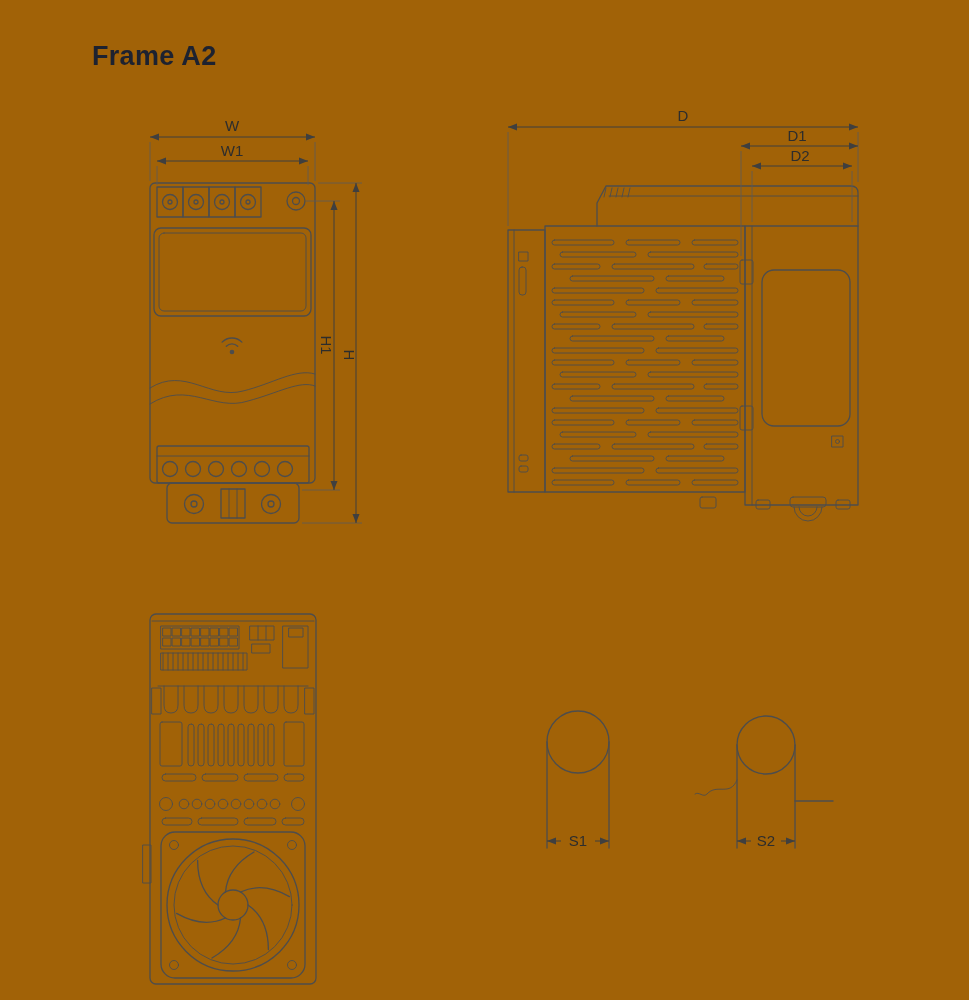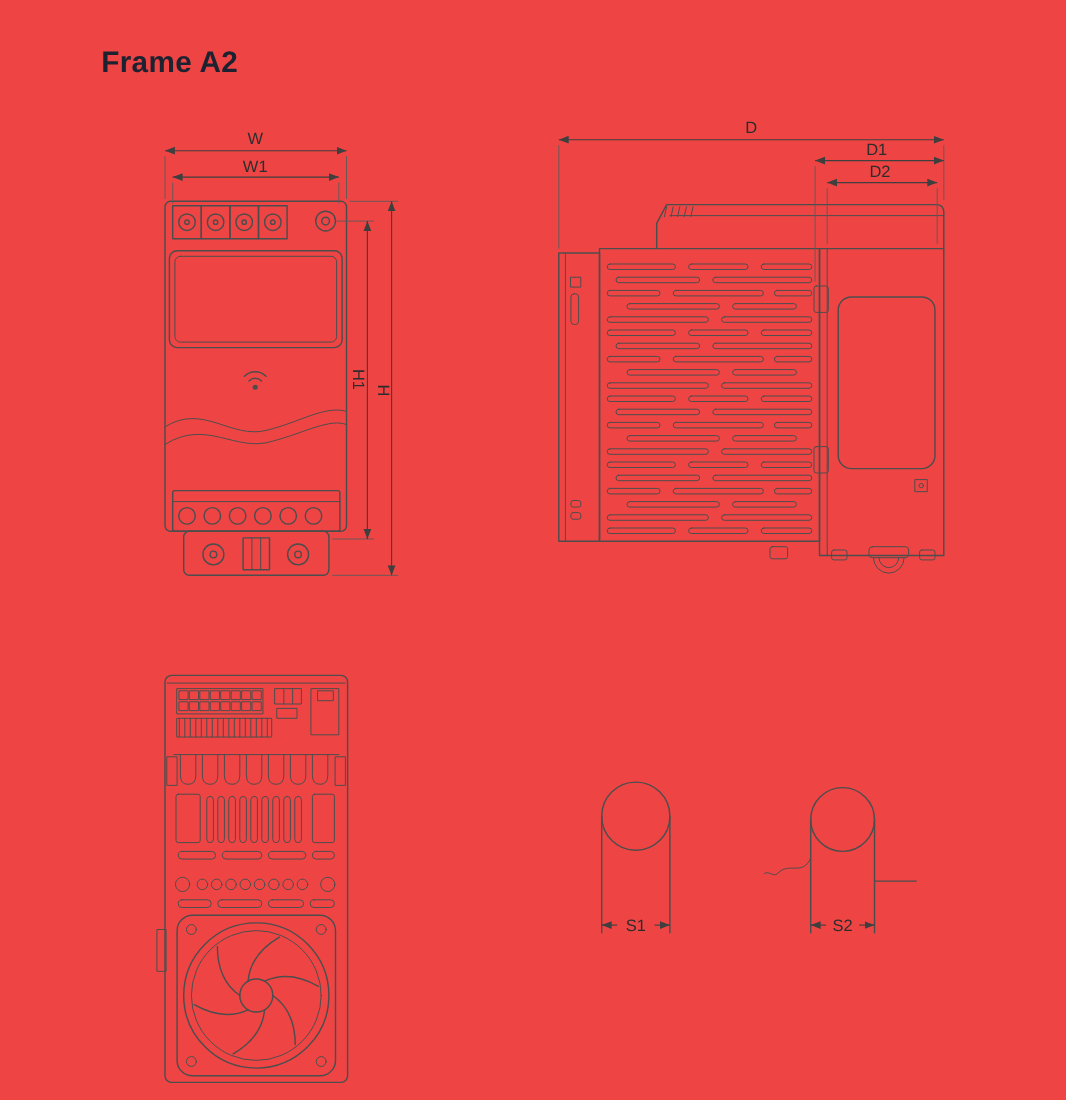--- a/index.html
+++ b/index.html
@@ -1,16 +1,16 @@
 <!DOCTYPE html>
 <html><head>
 <meta charset="utf-8">
 <style>
   html,body{margin:0;padding:0;background:#ffffff;}
-  .canvas{position:relative;width:969px;height:1000px;background:#ef4444;overflow:hidden;
+  .canvas{position:relative;width:969px;height:1000px;background:#a16207;overflow:hidden;
           font-family:"Liberation Sans",sans-serif;}
   .title{position:absolute;left:92px;top:41px;font-size:27px;font-weight:bold;color:#1d2230;letter-spacing:.3px;}
   .drawing{position:absolute;left:0;top:0;}
   .draw{stroke:#4d4d4d;fill:none;stroke-width:1.3;stroke-linecap:round;stroke-linejoin:round;}
   .thin{stroke-width:0.9;}
   .dim{stroke:#3f3f3f;fill:none;stroke-width:1;}
   .ext{stroke:#5a5a5a;fill:none;stroke-width:0.8;}
   text.lbl{font-family:"Liberation Sans",sans-serif;font-size:15px;fill:#2d2d2d;stroke:none;font-weight:normal;}
 </style>
 </head>

